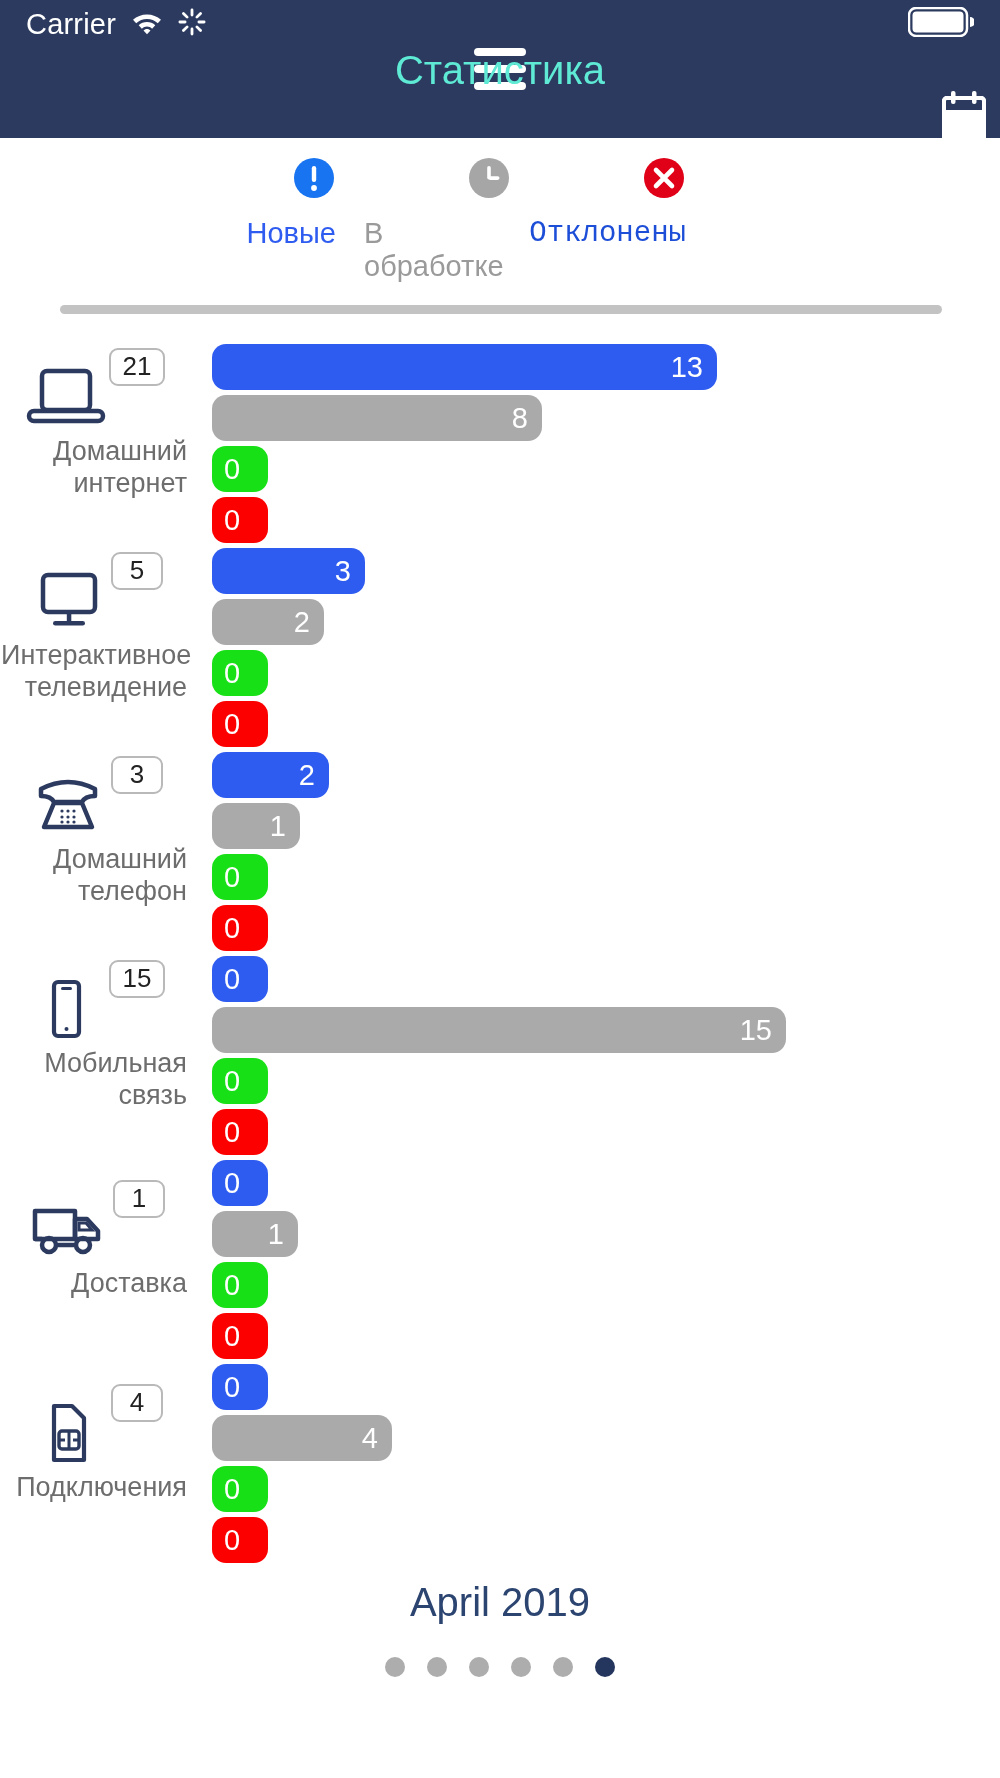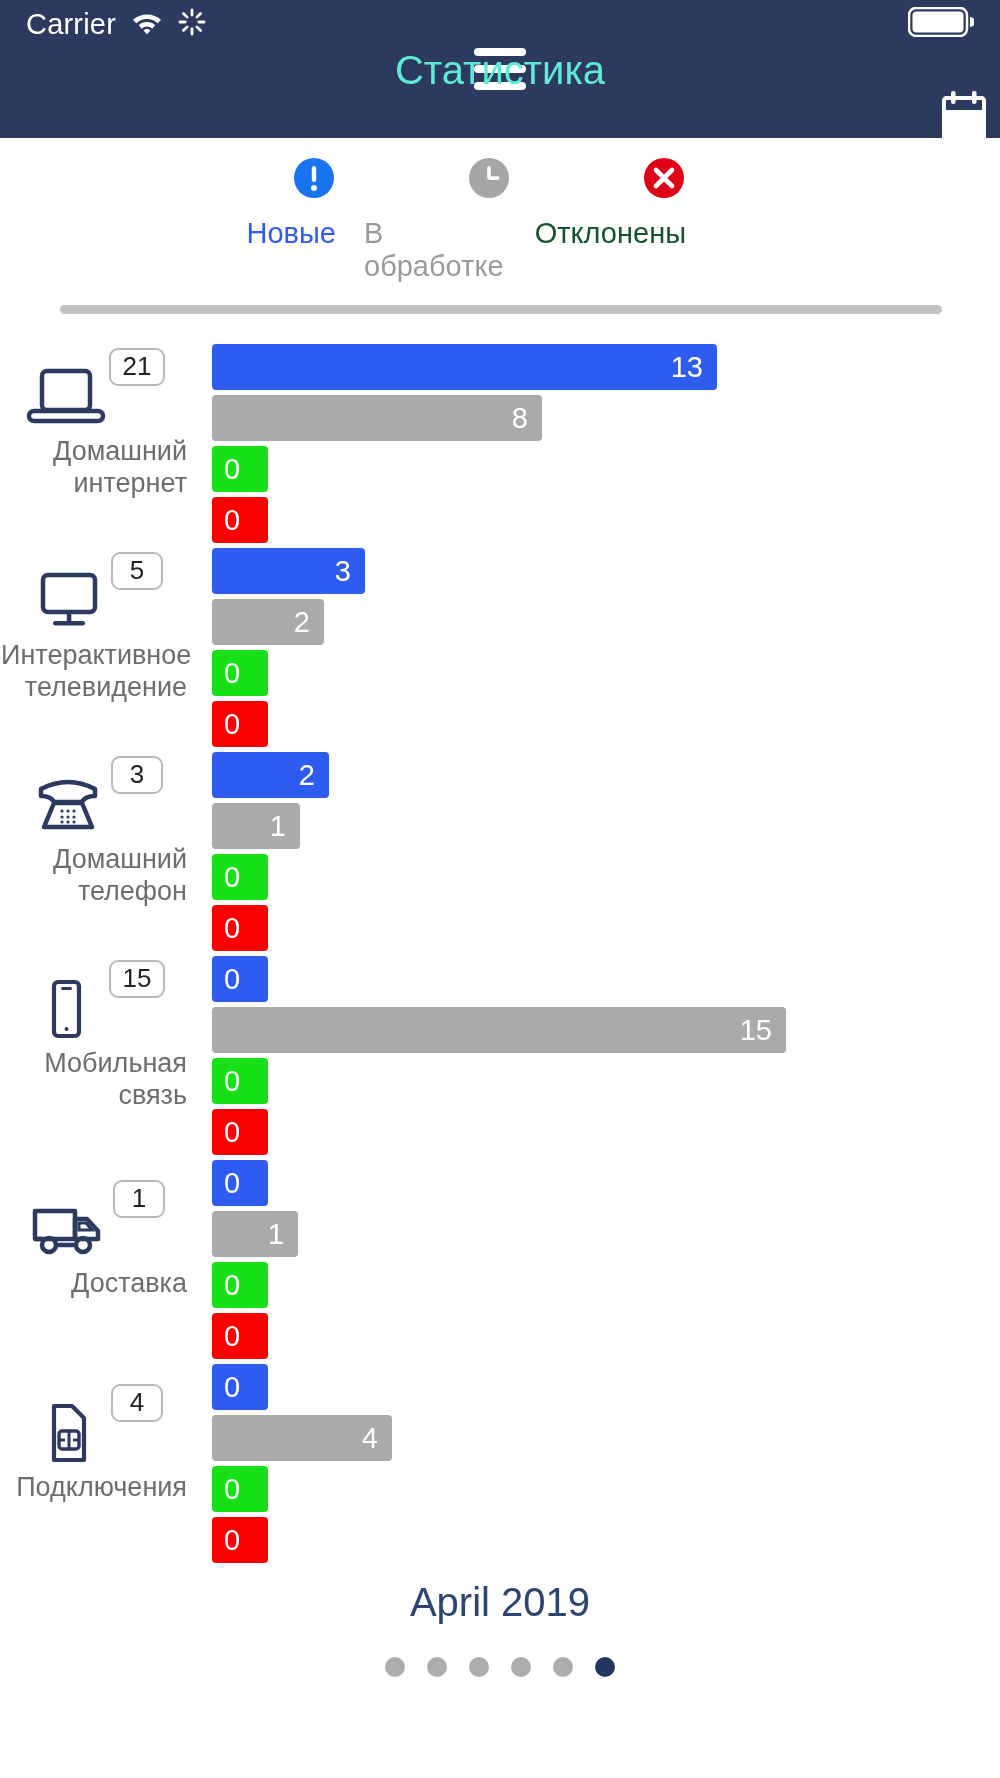--- a/index.html
+++ b/index.html
@@ -46,21 +46,21 @@
   .legend-wrap{ display:flex; margin-left:150px; }
   .legend-item{
     width:auto; display:flex; flex-direction:column; align-items:flex-end;
     padding:0 14px; cursor:pointer;
   }
   .legend-icon{ height:52px; display:flex; align-items:center; justify-content:center; }
   .legend-label{ margin-top:13px; font-size:29px; }
   .lg-new{ color:#2f5cf0; }
   .lg-proc{ color:#9a9a9a; }
   .lg-acc{ color:#0ac80a; }
-  .lg-rej{ color:#14532d; }
+  .lg-rej{ color:#1d4ed8;font-family:Liberation Mono, monospace; }
 
   .separator{
     height:9px; border-radius:5px; background:#c3c3c3;
     margin:22px 58px 0 60px;
   }
 
   
   .rows{ padding-top:16px; }
   .row{ position:relative; height:204px; }
   .row-left{
@@ -74,21 +74,21 @@
     font-size:26px; color:#222; padding:2px 12px; line-height:1.15;
     position:relative; top:-16px; left:-2px; min-width:52px; text-align:center;
   }
   .svc-label{
     margin-top:6px; font-size:27px; color:#6d6d6d; text-align:right;
     line-height:1.18; width:186px;
   }
 
   .bars{ position:absolute; left:212px; top:14px; right:0; }
   .bar{
-    height:46px; border-radius:4px; margin-bottom:5px;
+    height:46px; border-radius:14px; margin-bottom:5px;
     display:flex; align-items:center; justify-content:flex-end;
     color:#fff; font-size:29px; padding-right:14px;
     min-width:56px; box-sizing:border-box;
   }
   .bar.zero{ justify-content:flex-start; padding-left:12px; padding-right:0; width:56px; }
   .b-new{ background:#2f5cf0; }
   .b-proc{ background:#aaaaaa; }
   .b-acc{ background:#17e017; }
   .b-rej{ background:#fc0000; }
 

